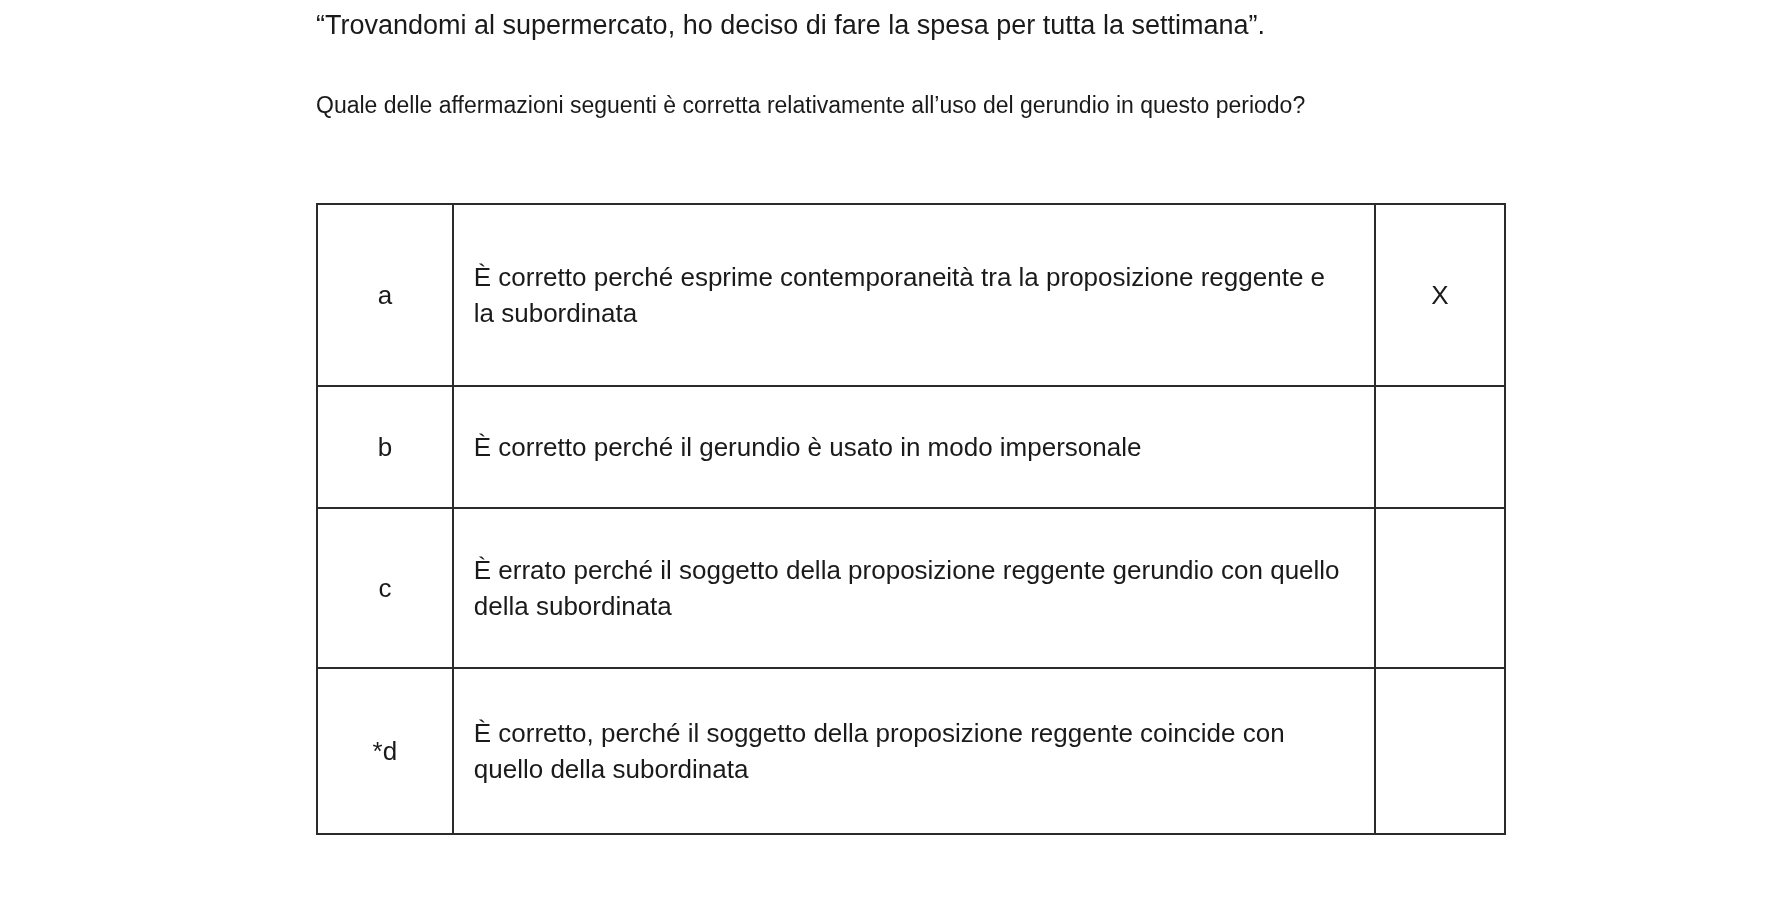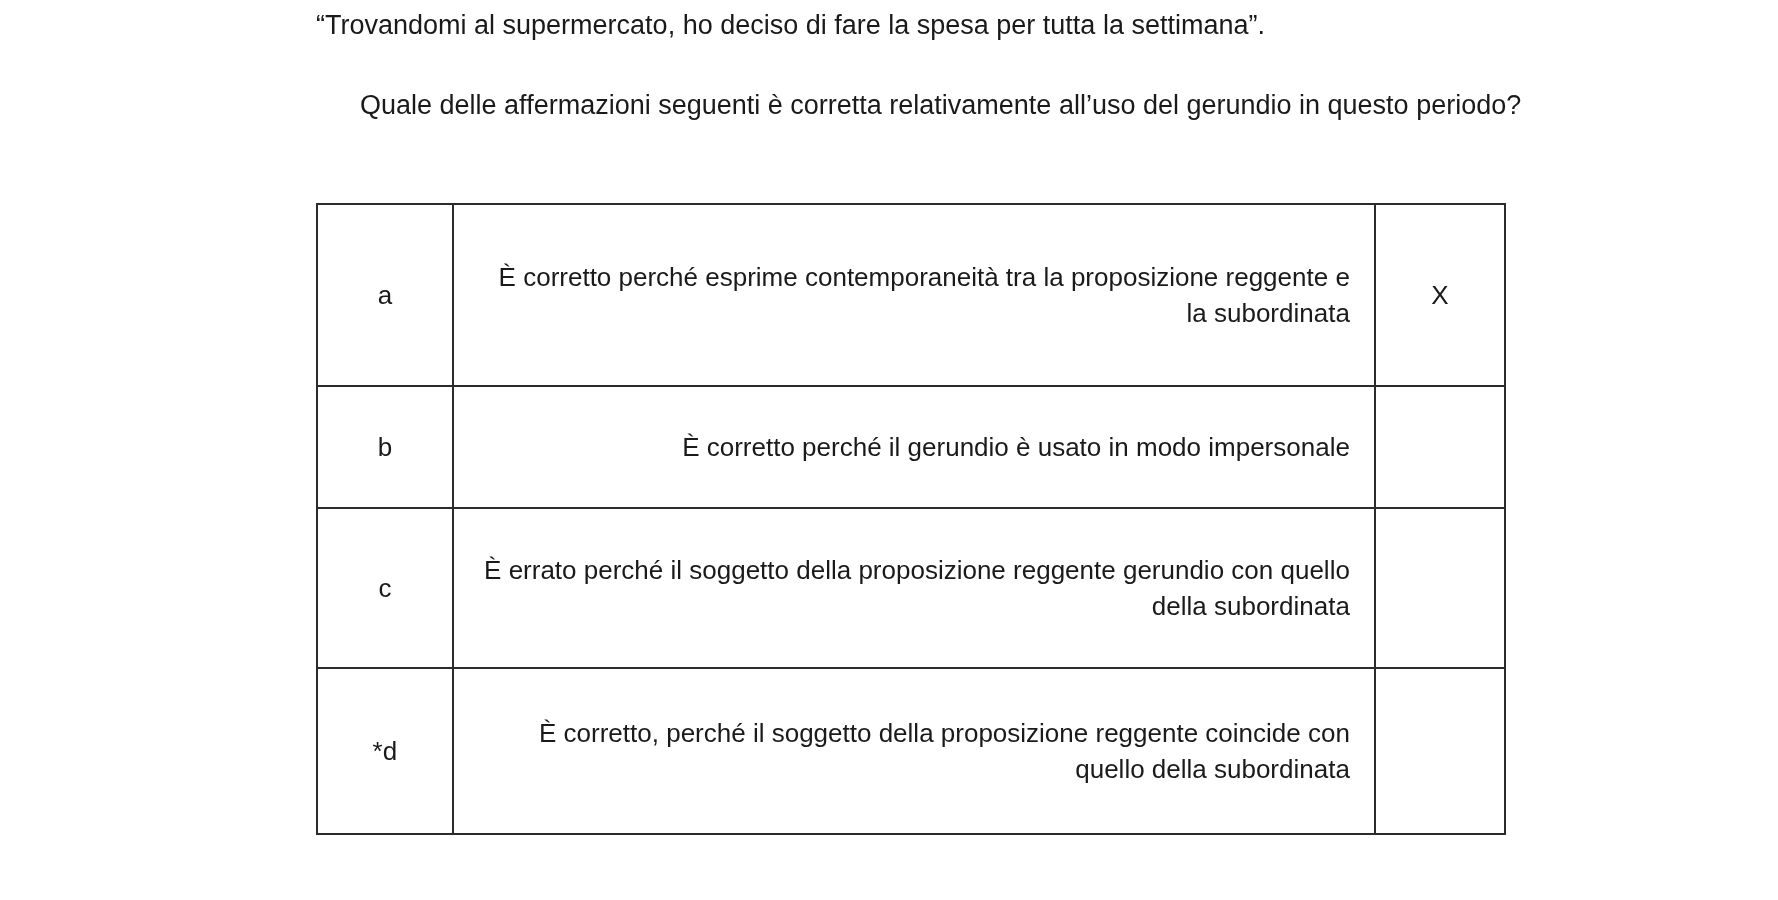--- a/index.html
+++ b/index.html
@@ -28,25 +28,24 @@
     top: 0;
     width: 1250px;
   }
   .quote-line {
     font-size: 27px;
     line-height: 34px;
     margin-top: 8px;
     white-space: nowrap;
   }
   .question {
-    font-size: 27px;
+    font-size: 23px;
     line-height: 42px;
     margin-top: 42px;
     width: 1180px;
-    margin-left: 44px;
   }
   .answers-table {
     position: absolute;
     left: 316px;
     top: 203px;
     width: 1190px;
     border-collapse: collapse;
     table-layout: fixed;
   }
   .answers-table td {
@@ -56,21 +55,21 @@
     line-height: 36px;
     padding: 14px 16px;
     box-sizing: border-box;
   }
   .col-letter {
     width: 120px;
     text-align: center;
   }
   .col-text {
     width: 815px;
-    text-align: right;
+    text-align: left;
     padding-left: 20px !important;
     padding-right: 24px !important;
   }
   .col-mark {
     width: 115px;
     text-align: center;
   }
   .row-a td { height: 182px; }
   .row-b td { height: 122px; }
   .row-c td { height: 160px; }

